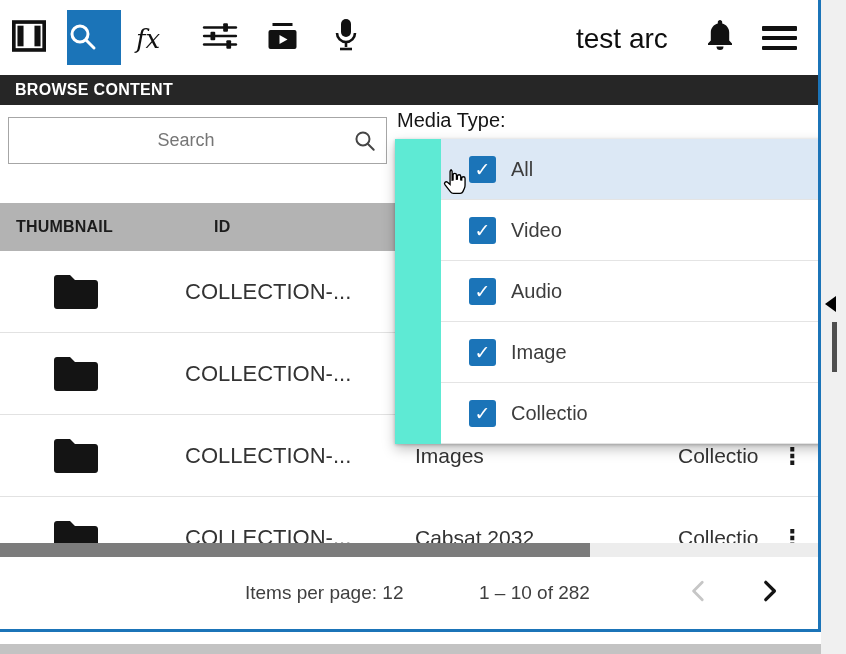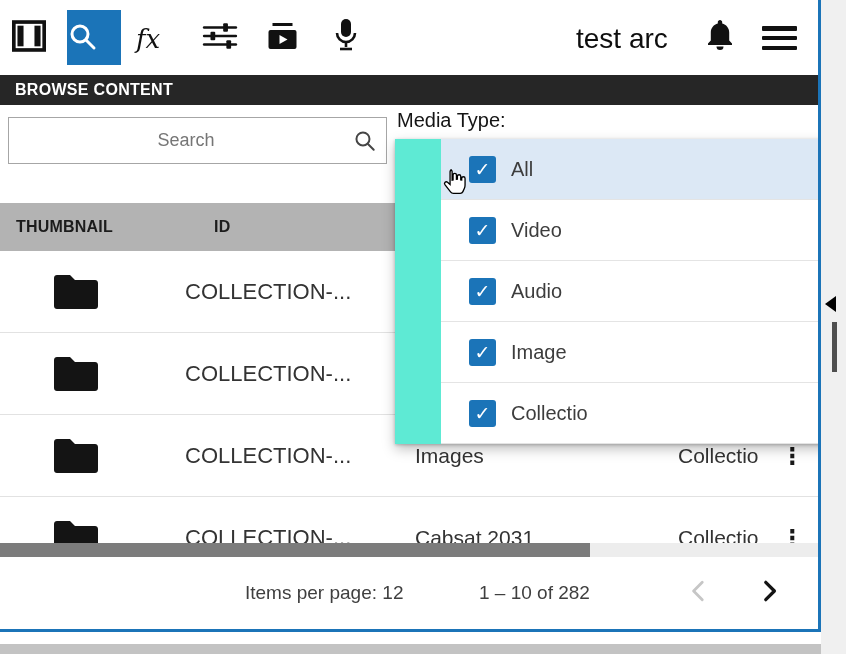--- a/index.html
+++ b/index.html
@@ -205,21 +205,21 @@
         <span class="cell-id">COLLECTION-...</span>
         <span class="cell-title">Images</span>
         <span class="cell-type">Collectio</span>
         <span class="dots"></span>
       </div>
       <div class="row">
         <span class="cell-folder"><svg width="48" height="40" viewBox="0 0 48 40">
               <path d="M2 6c0-1.7 1.3-3 3-3h13l5 5h20c1.7 0 3 1.3 3 3v23c0 1.7-1.3 3-3 3H5c-1.7 0-3-1.3-3-3V6z" fill="#141414"></path>
             </svg></span>
         <span class="cell-id">COLLECTION-...</span>
-        <span class="cell-title">Cabsat 2031</span>
+        <span class="cell-title">Cabsat 2032</span>
         <span class="cell-type">Collectio</span>
         <span class="dots"></span>
       </div>
     </div>
 
     <div id="h-scroll">
       <div id="h-thumb"></div>
     </div>
 
     <div id="paginator">

